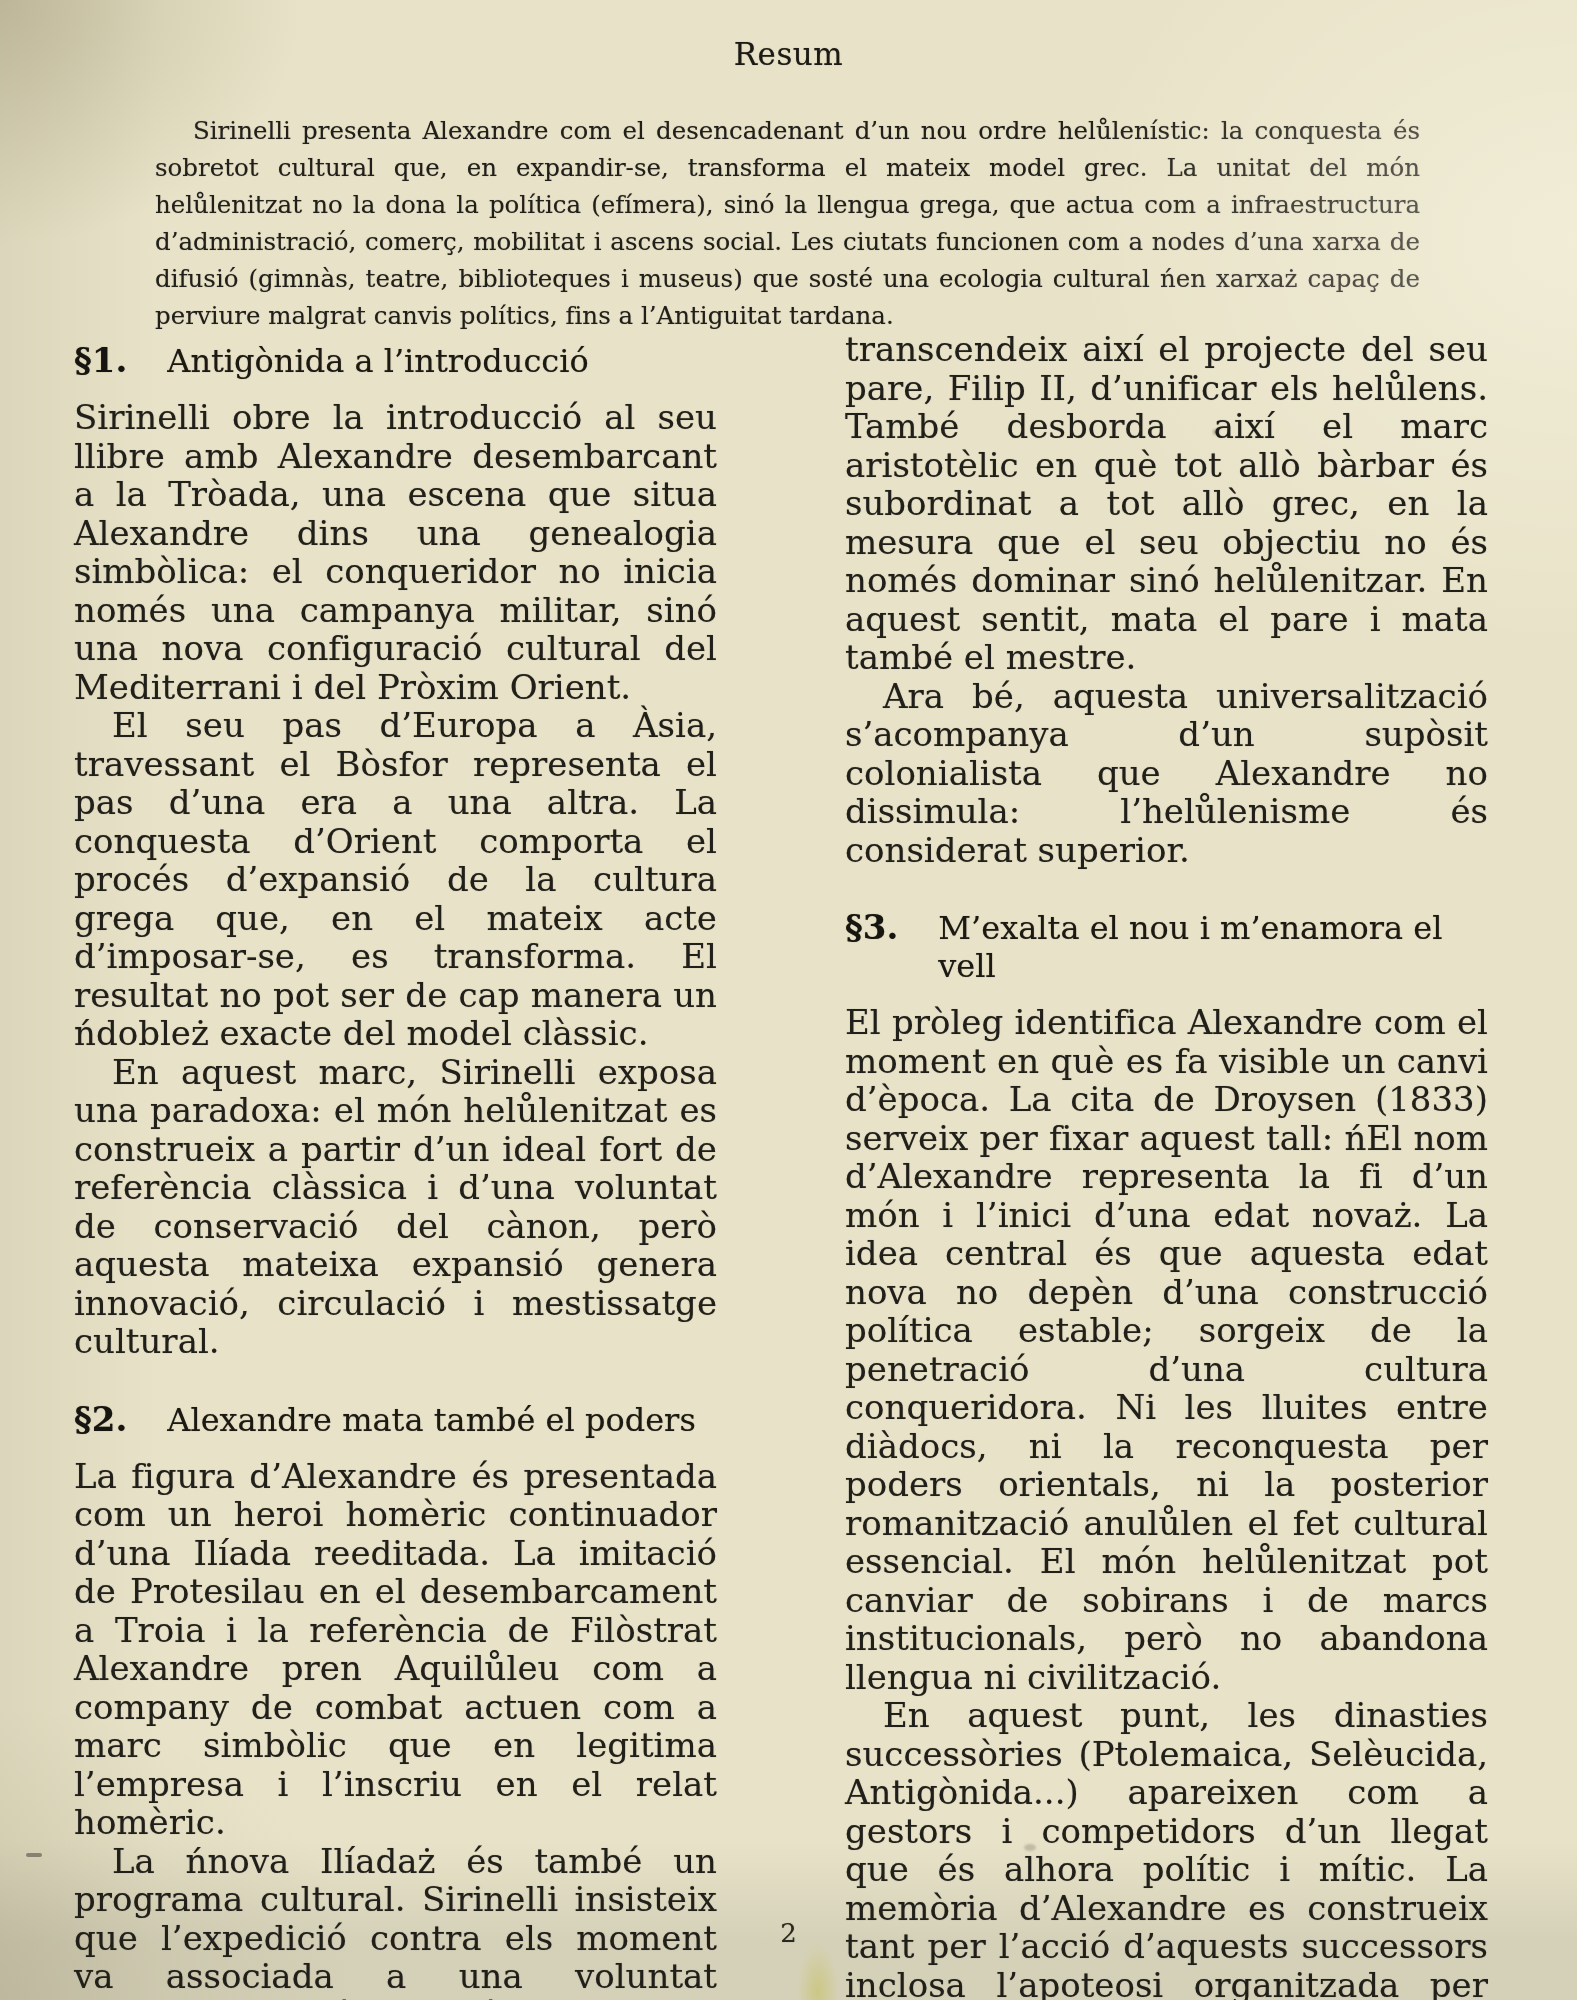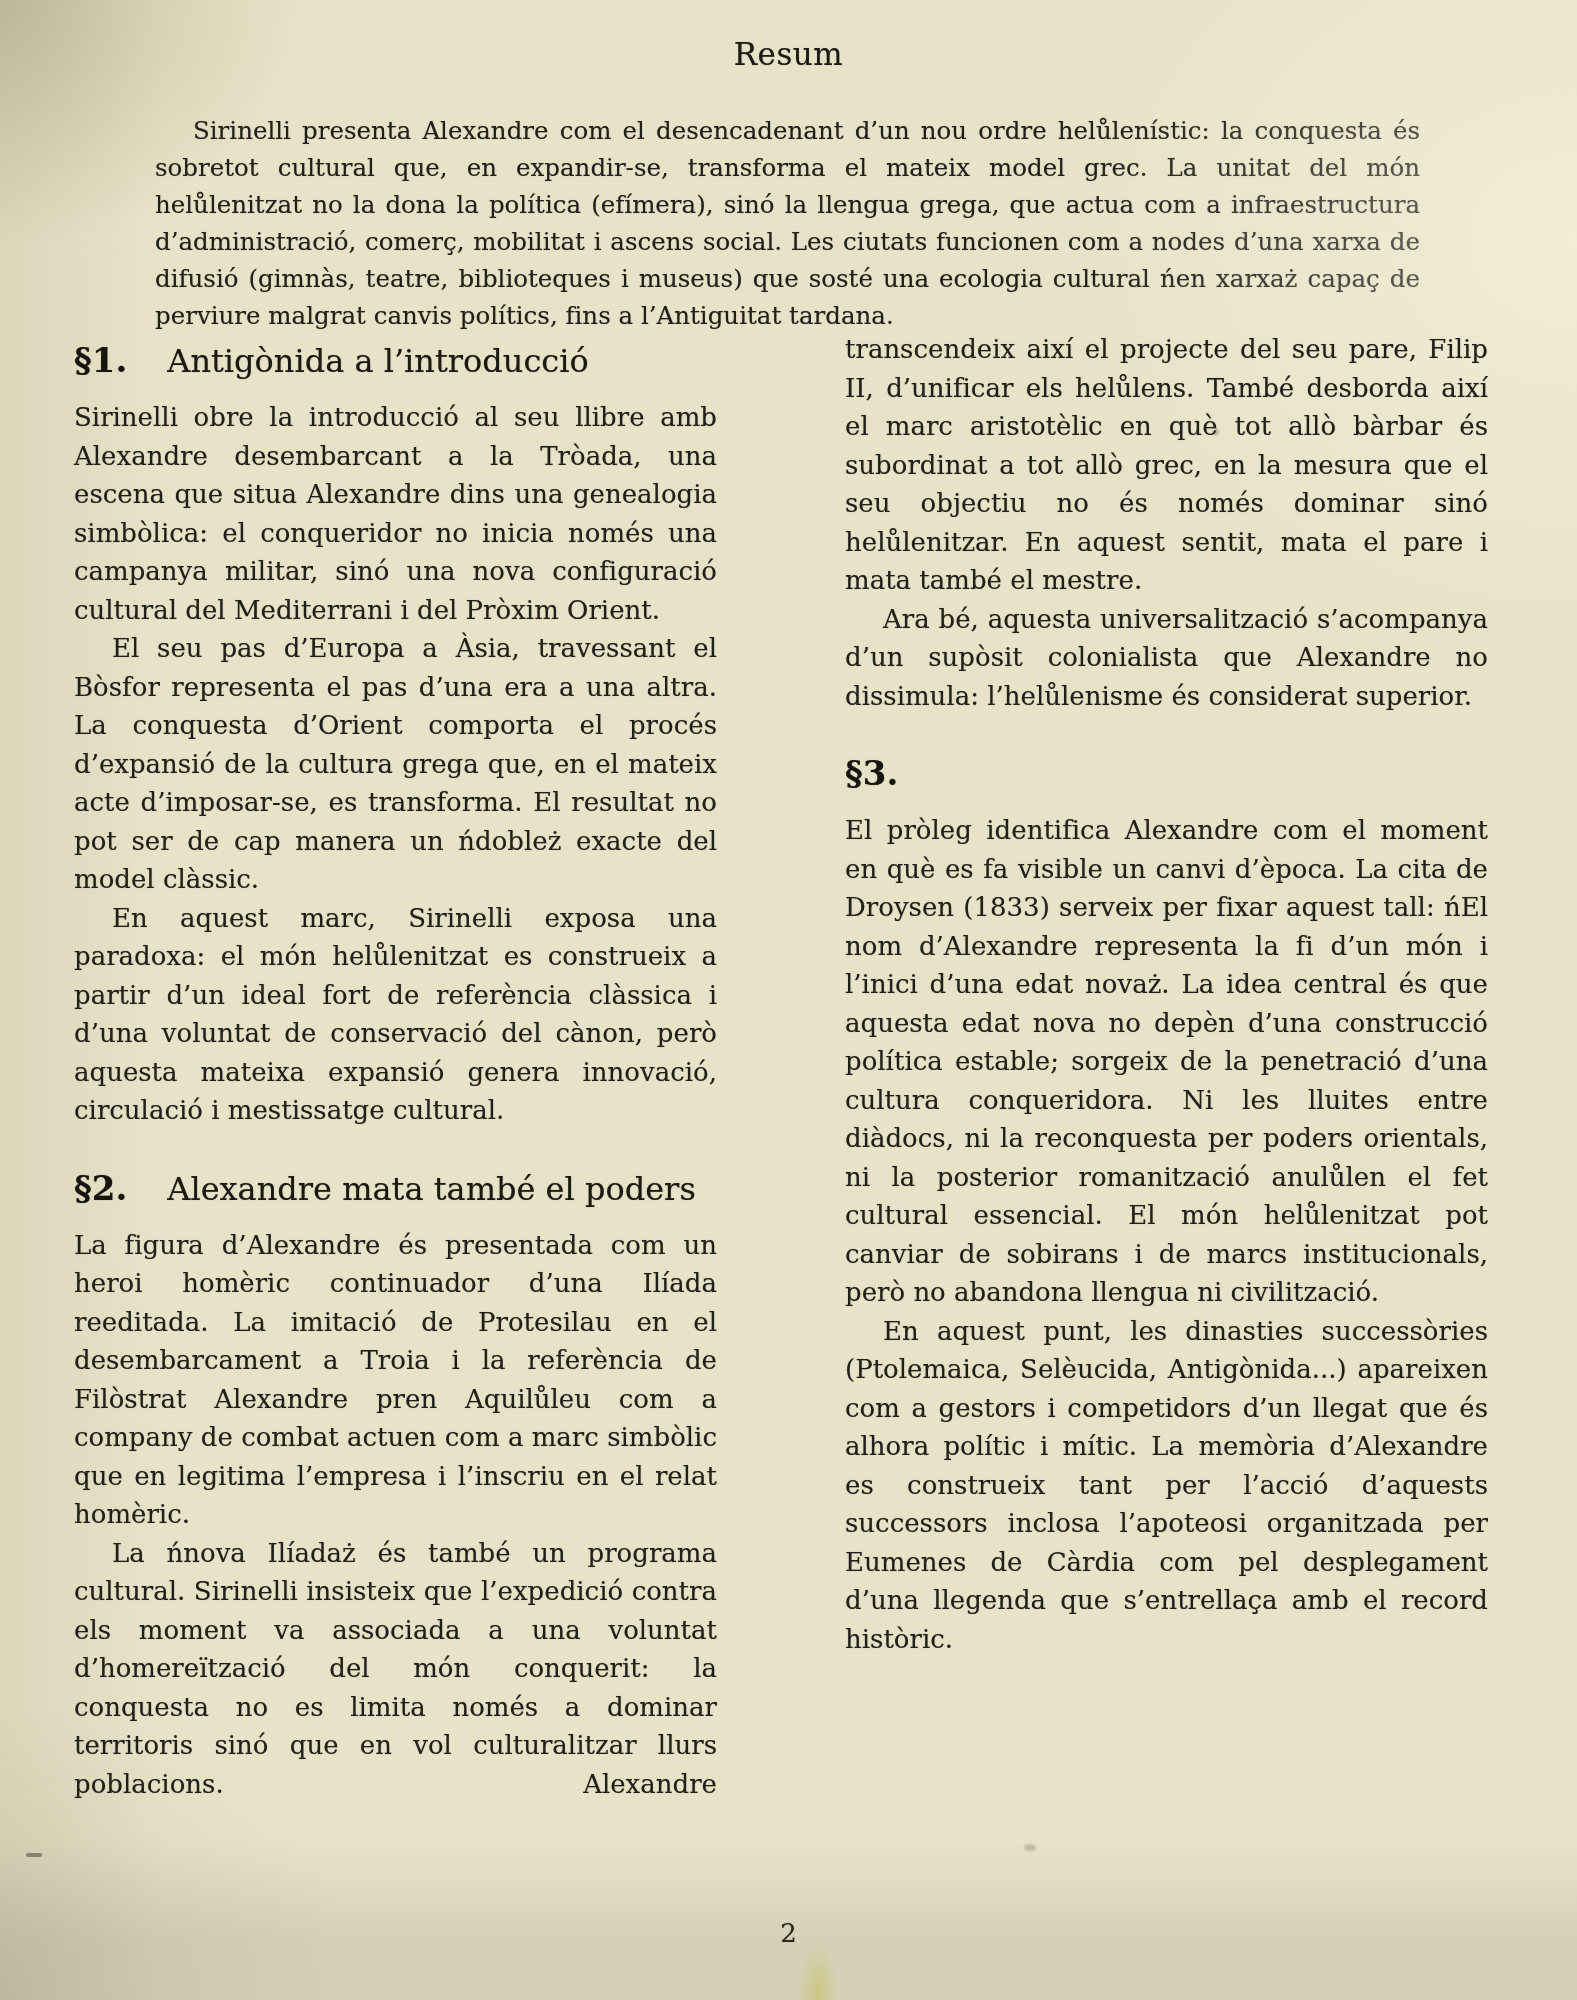--- a/index.html
+++ b/index.html
@@ -114,21 +114,21 @@
   }
   .section-title {
     margin: 0;
     font-size: 32px;
     font-weight: 400;
     color: #1b1912;
   }
 
   .body-par {
     margin: 0;
-    font-size: 26px;
+    font-size: 34px;
     line-height: 38.5px;
     text-align: justify;
     text-shadow: 0 0 1px rgba(32,30,22,0.40);
   }
   .body-par.indent { text-indent: 38px; }
   .body-par.runs-on { text-align-last: justify; }
 
   .page-number {
     position: absolute;
     left: 0;
@@ -175,20 +175,21 @@
 
     </div>
 
     <div class="col">
 
       <p class="body-par">transcendeix així el projecte del seu pare, Filip II, d’unificar els helůlens. També desborda així el marc aristotèlic en què tot allò bàrbar és subordinat a tot allò grec, en la mesura que el seu objectiu no és només dominar sinó helůlenitzar. En aquest sentit, mata el pare i mata també el mestre.</p>
       <p class="body-par indent">Ara bé, aquesta universalització s’acompanya d’un supòsit colonialista que Alexandre no dissimula: l’helůlenisme és considerat superior.</p>
 
       <div class="section-head">
         <span class="section-marker">§3.</span>
+        <h2 class="section-title">M’exalta el nou i m’enamora el vell</h2>
       </div>
       <p class="body-par">El pròleg identifica Alexandre com el moment en què es fa visible un canvi d’època. La cita de Droysen (1833) serveix per fixar aquest tall: ńEl nom d’Alexandre representa la fi d’un món i l’inici d’una edat novaż. La idea central és que aquesta edat nova no depèn d’una construcció política estable; sorgeix de la penetració d’una cultura conqueridora. Ni les lluites entre diàdocs, ni la reconquesta per poders orientals, ni la posterior romanització anulůlen el fet cultural essencial. El món helůlenitzat pot canviar de sobirans i de marcs institucionals, però no abandona llengua ni civilització.</p>
       <p class="body-par indent">En aquest punt, les dinasties successòries (Ptolemaica, Selèucida, Antigònida...) apareixen com a gestors i competidors d’un llegat que és alhora polític i mític. La memòria d’Alexandre es construeix tant per l’acció d’aquests successors inclosa l’apoteosi organitzada per Eumenes de Càrdia com pel desplegament d’una llegenda que s’entrellaça amb el record històric.</p>
 
     </div>
 
   </div>
 
   <div class="page-number">2</div>
 

